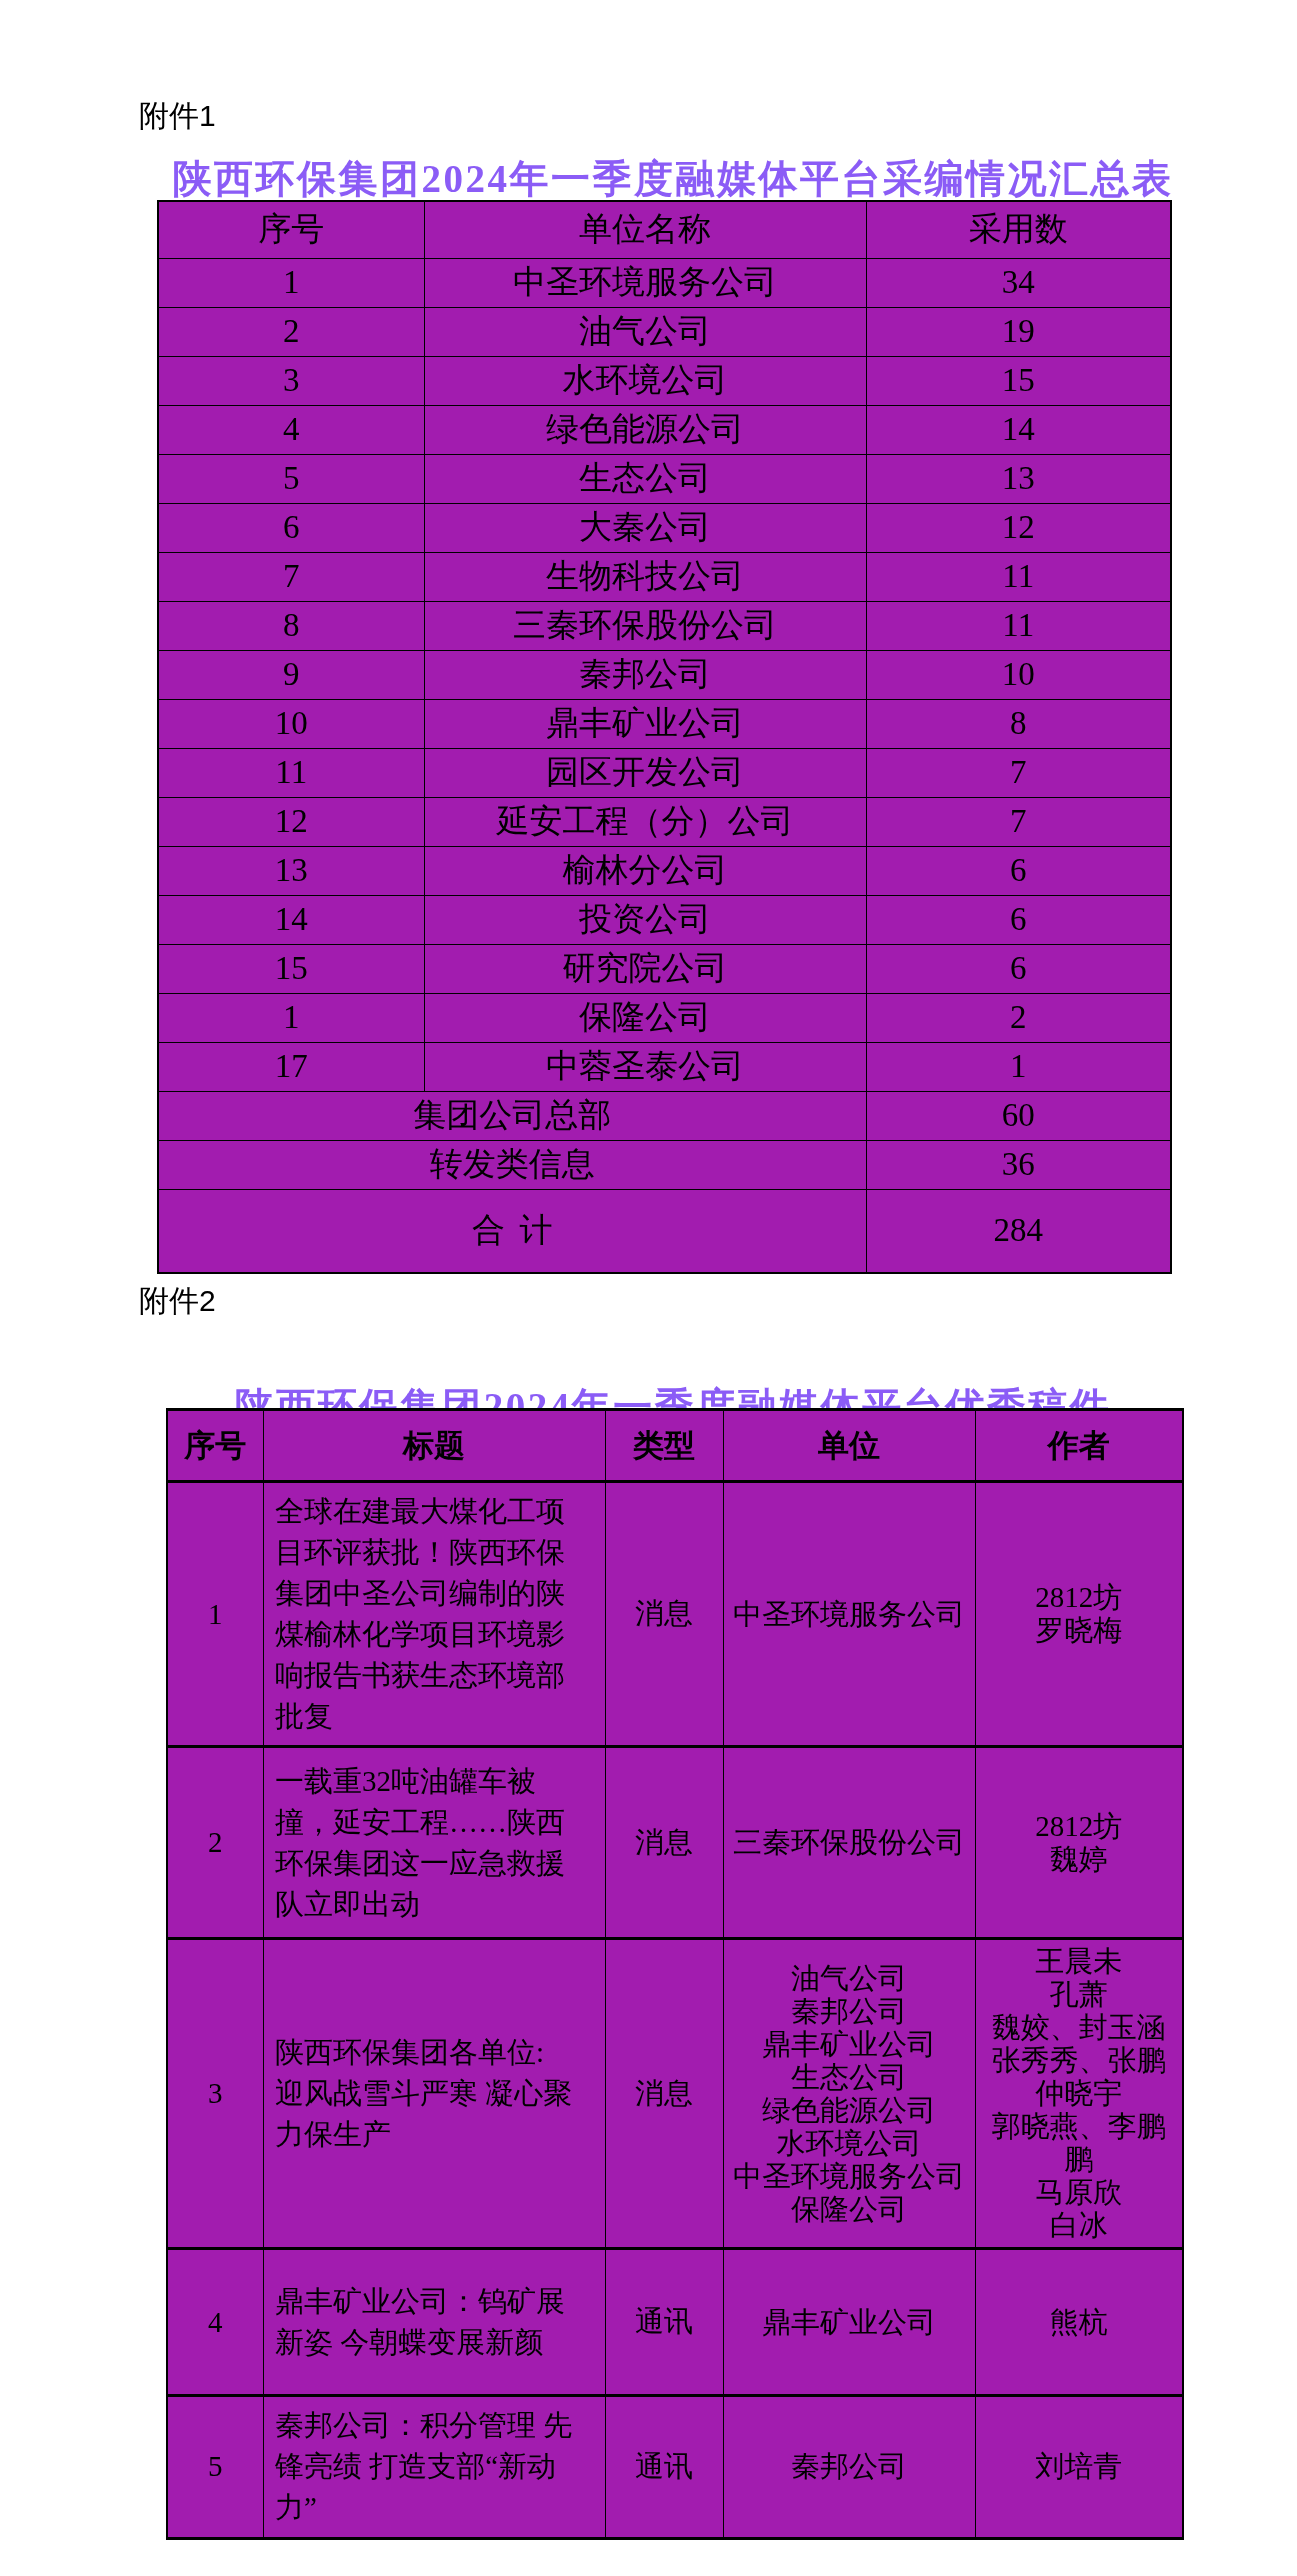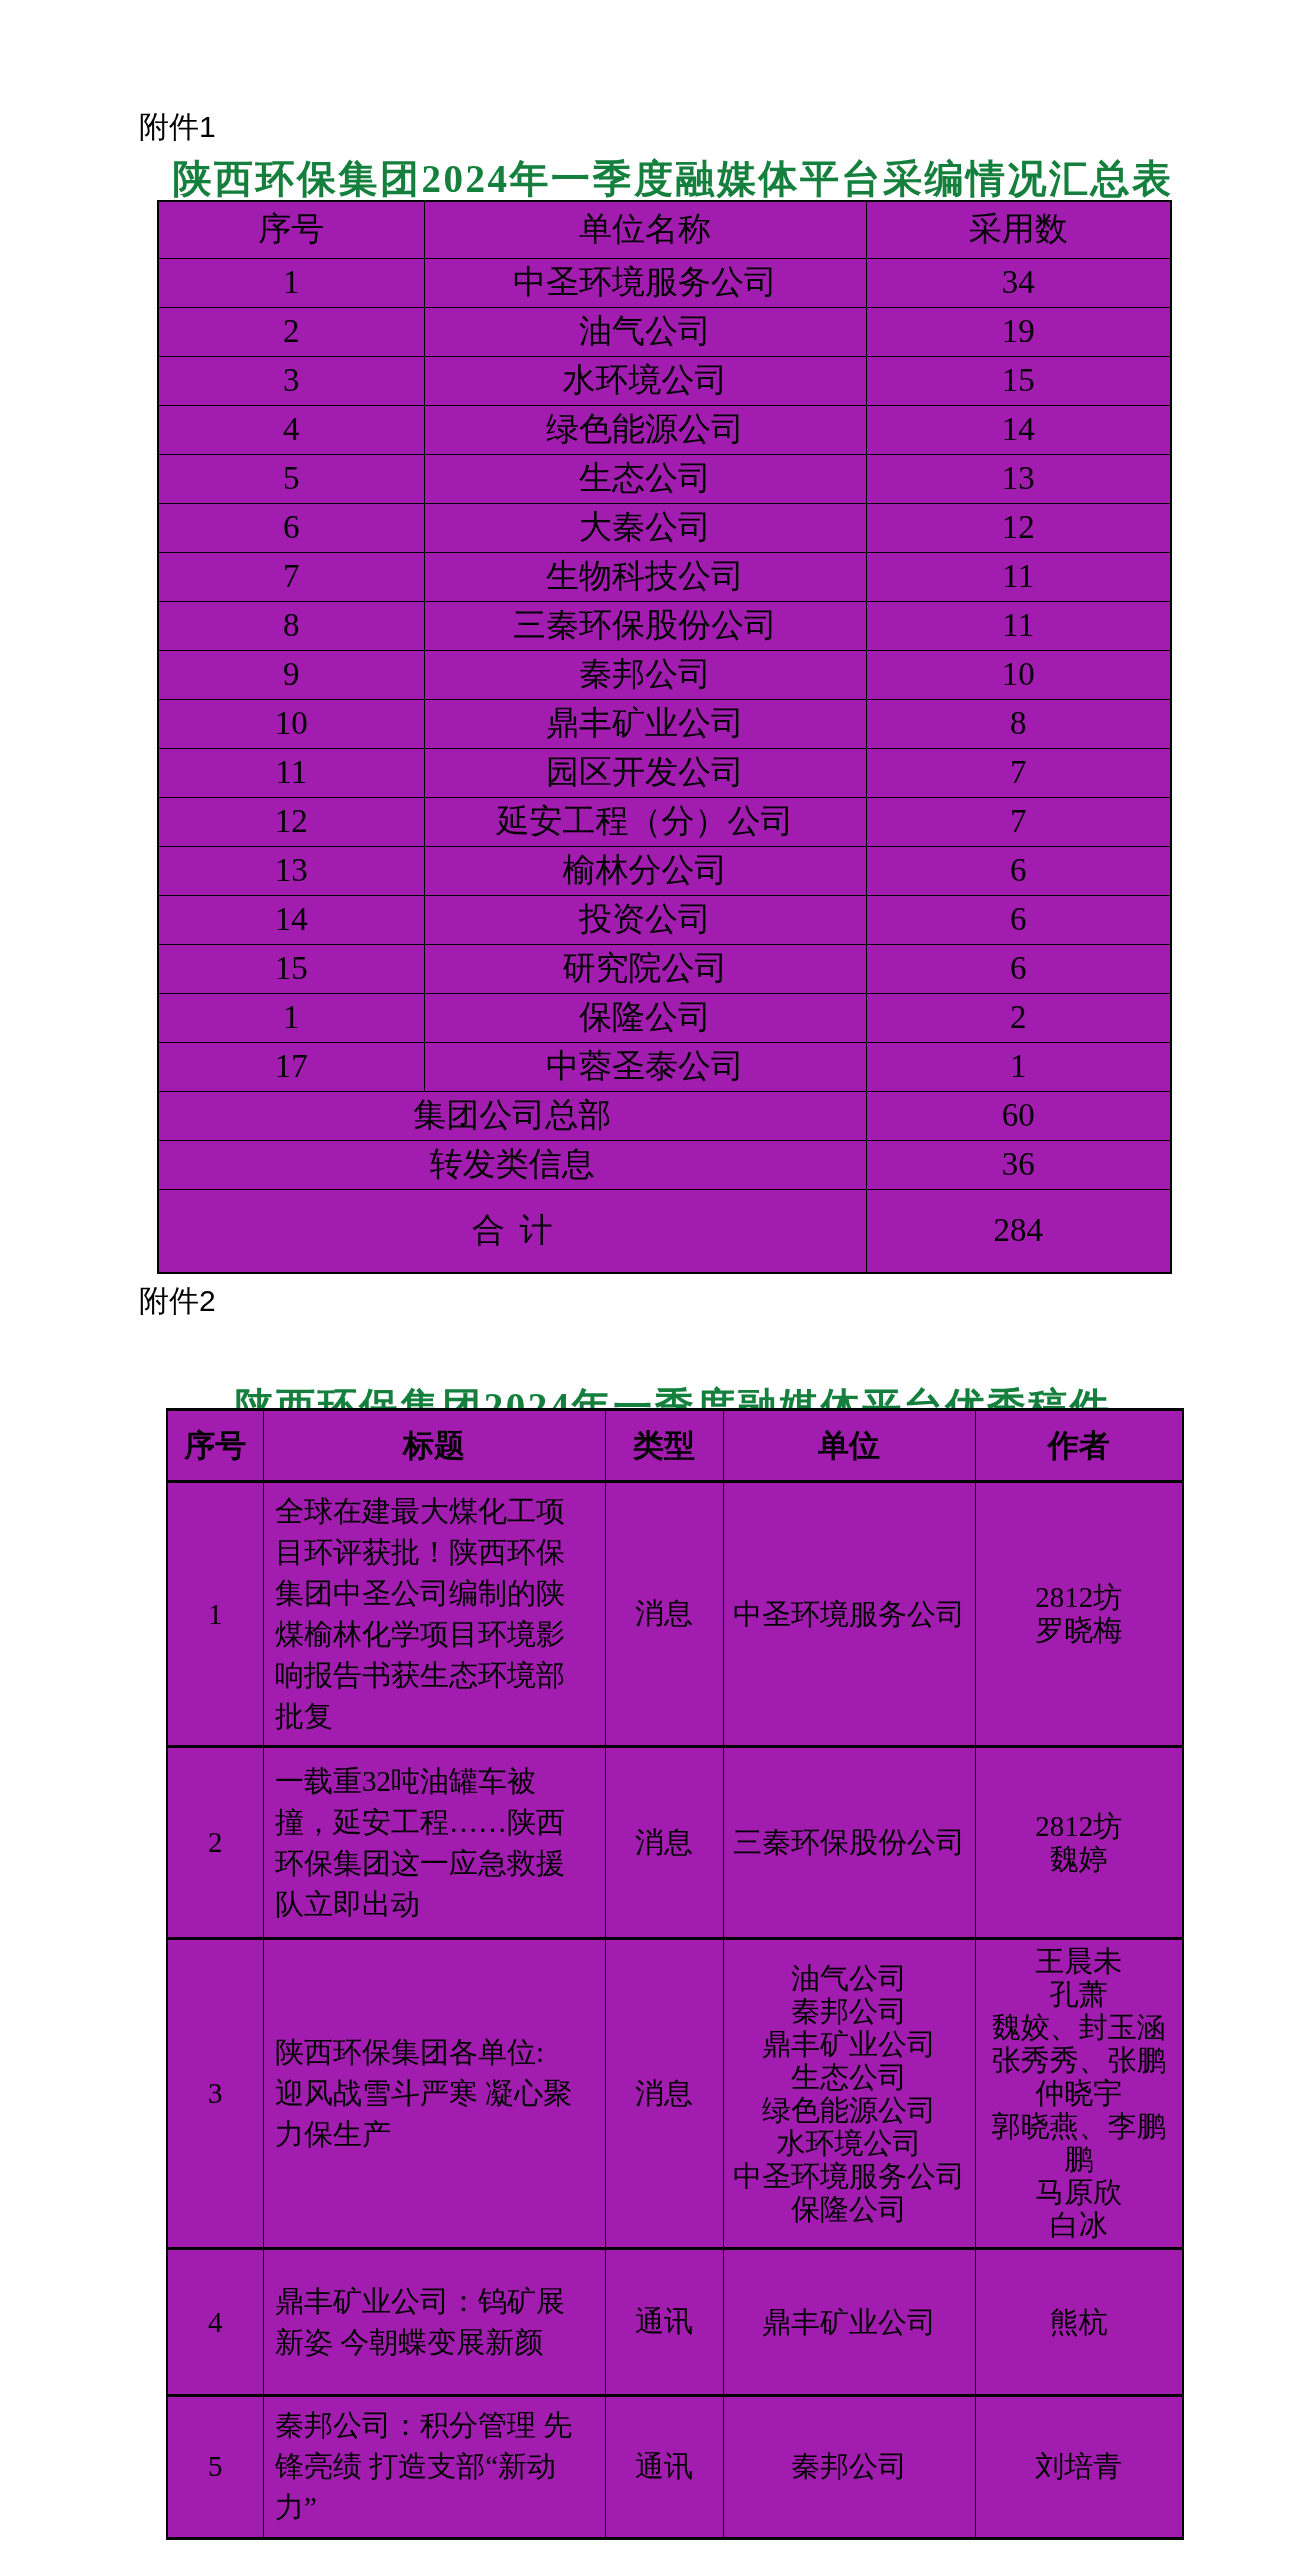--- a/index.html
+++ b/index.html
@@ -12,31 +12,31 @@
     font-family:"Liberation Serif","DejaVu Serif",serif;
     overflow:hidden;
   }
   .att-label {
     position:absolute;
     left:139px;
     font-size:30px;
     font-family:"Liberation Sans","DejaVu Sans",sans-serif;
     color:#000;
   }
-  .att1 { top:107px; }
+  .att1 { top:96px; }
   .att2 { top:1281px; }
   .doc-title {
     position:absolute;
     left:49px; right:0;
     text-align:center;
     font-size:39px;
     font-weight:bold;
     letter-spacing:2.5px;
     margin:0;
-    color:#15803d;
+    color:#8b5cf6;
   }
   .title1 { top:152px; }
   .title2 { top:1380px; }
 
   table { border-collapse:collapse; table-layout:fixed; background:#a21caf; }
 
   
   .t1 {
     position:absolute;
     left:157px; top:200px;

